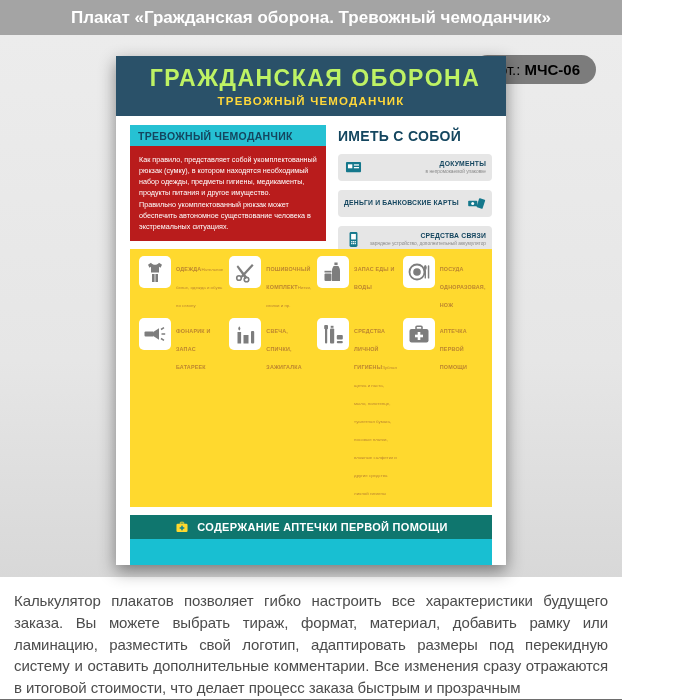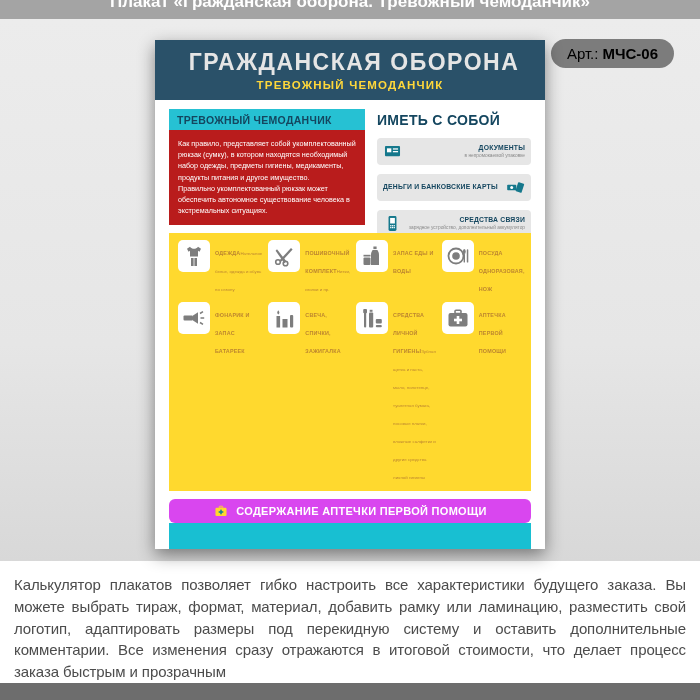--- a/index.html
+++ b/index.html
@@ -1,34 +1,34 @@
 <!DOCTYPE html>
 <html><head>
 <meta charset="utf-8">
 <style>
   html,body{margin:0;padding:0;width:700px;height:700px;overflow:hidden;
     font-family:"Liberation Sans","DejaVu Sans",sans-serif;background:#fff;}
-  .page{width:700px;height:700px;display:flex;flex-direction:column;justify-content:center;}
+  .page{width:622px;height:700px;display:flex;flex-direction:column;}
 
   
   .top-bar{height:35px;background:#a4a4a4;color:#fff;display:flex;align-items:center;
     justify-content:center;font-size:17px;font-weight:700;flex:none;}
 
   
   .stage{position:relative;height:542px;flex:none;
     background:linear-gradient(180deg,#ececec 0%,#e6e6e6 60%,#d8d8d8 100%);}
   .art-badge{position:absolute;top:20px;right:26px;background:#7c7c7c;color:#000000;
     border-radius:15px;padding:6px 16px;font-size:15px;}
   .art-badge b{margin-left:4px;}
 
   
   .poster{position:absolute;left:50%;transform:translateX(-50%);top:21px;width:390px;height:509px;
     background:#fff;box-shadow:0 6px 16px rgba(0,0,0,.45);display:flex;flex-direction:column;overflow:hidden;}
   .poster-header{background:#2a5169;text-align:center;padding:11px 0 9px;flex:none;}
-  .poster-title{color:#e5e5e5;font-size:23px;font-weight:700;letter-spacing:1.5px;line-height:1;padding-left:8px;}
+  .poster-title{color:#bef264;font-size:23px;font-weight:700;letter-spacing:1.5px;line-height:1;padding-left:8px;}
   .poster-subtitle{color:#ffd83a;font-size:11.5px;font-weight:700;letter-spacing:1.2px;margin-top:5px;}
 
   .poster-body{padding:9px 14px 0;flex:1;display:flex;flex-direction:column;}
 
   .cols{display:flex;gap:12px;height:116px;flex:none;}
   .col-left{width:196px;flex:none;display:flex;flex-direction:column;}
   .cyan-bar{background:#26c1d3;color:#14465f;font-weight:700;font-size:10.5px;
     padding:5px 8px 4px;letter-spacing:.3px;flex:none;}
   .desc-box{background:#b91c1c;color:#fff;font-size:7.2px;line-height:1.55;
     padding:8px 9px;white-space:pre-line;flex:1;}
@@ -51,22 +51,22 @@
   .kit-item{display:flex;gap:5px;align-items:flex-start;}
   .kit-icon{width:32px;height:32px;background:#fff;border-radius:5px;color:#7d7d7d;
     display:flex;align-items:center;justify-content:center;flex:none;}
   .kit-icon svg{width:24px;height:24px;}
   .kit-text{padding-top:1px;}
   .kit-label{font-size:5.4px;font-weight:700;color:#bd862f;line-height:1.35;letter-spacing:.2px;}
   .kit-note{font-size:4.4px;color:#bd862f;line-height:1.35;margin-top:2px;}
 
   
   .aid-section{margin-top:8px;flex:none;}
-  .aid-header{background:#d946ef;color:#fff;font-weight:700;font-size:11px;display:flex;
-    align-items:center;justify-content:center;gap:7px;padding:5px 0;letter-spacing:.3px;border-radius:6px;}
+  .aid-header{background:#0f766e;color:#fff;font-weight:700;font-size:11px;display:flex;
+    align-items:center;justify-content:center;gap:7px;padding:5px 0;letter-spacing:.3px;}
   .aid-header .icn{width:16px;height:14px;color:#ffd92e;display:flex;}
   .aid-header .icn svg{width:100%;height:100%;}
   .aid-body{background:#18bfd2;padding:8px 11px 4px;display:flex;gap:12px;height:156px;overflow:hidden;}
 
   
   .description{padding:13px 14px 0;font-size:15px;color:#4c4c4c;text-align:justify;
     line-height:1.45;letter-spacing:-0.1px;flex:none;}
 
   .bottom-bar{margin-top:auto;height:33px;background:#6d6d6d;display:flex;align-items:center;
     justify-content:center;gap:30px;color:#fff;flex:none;}

